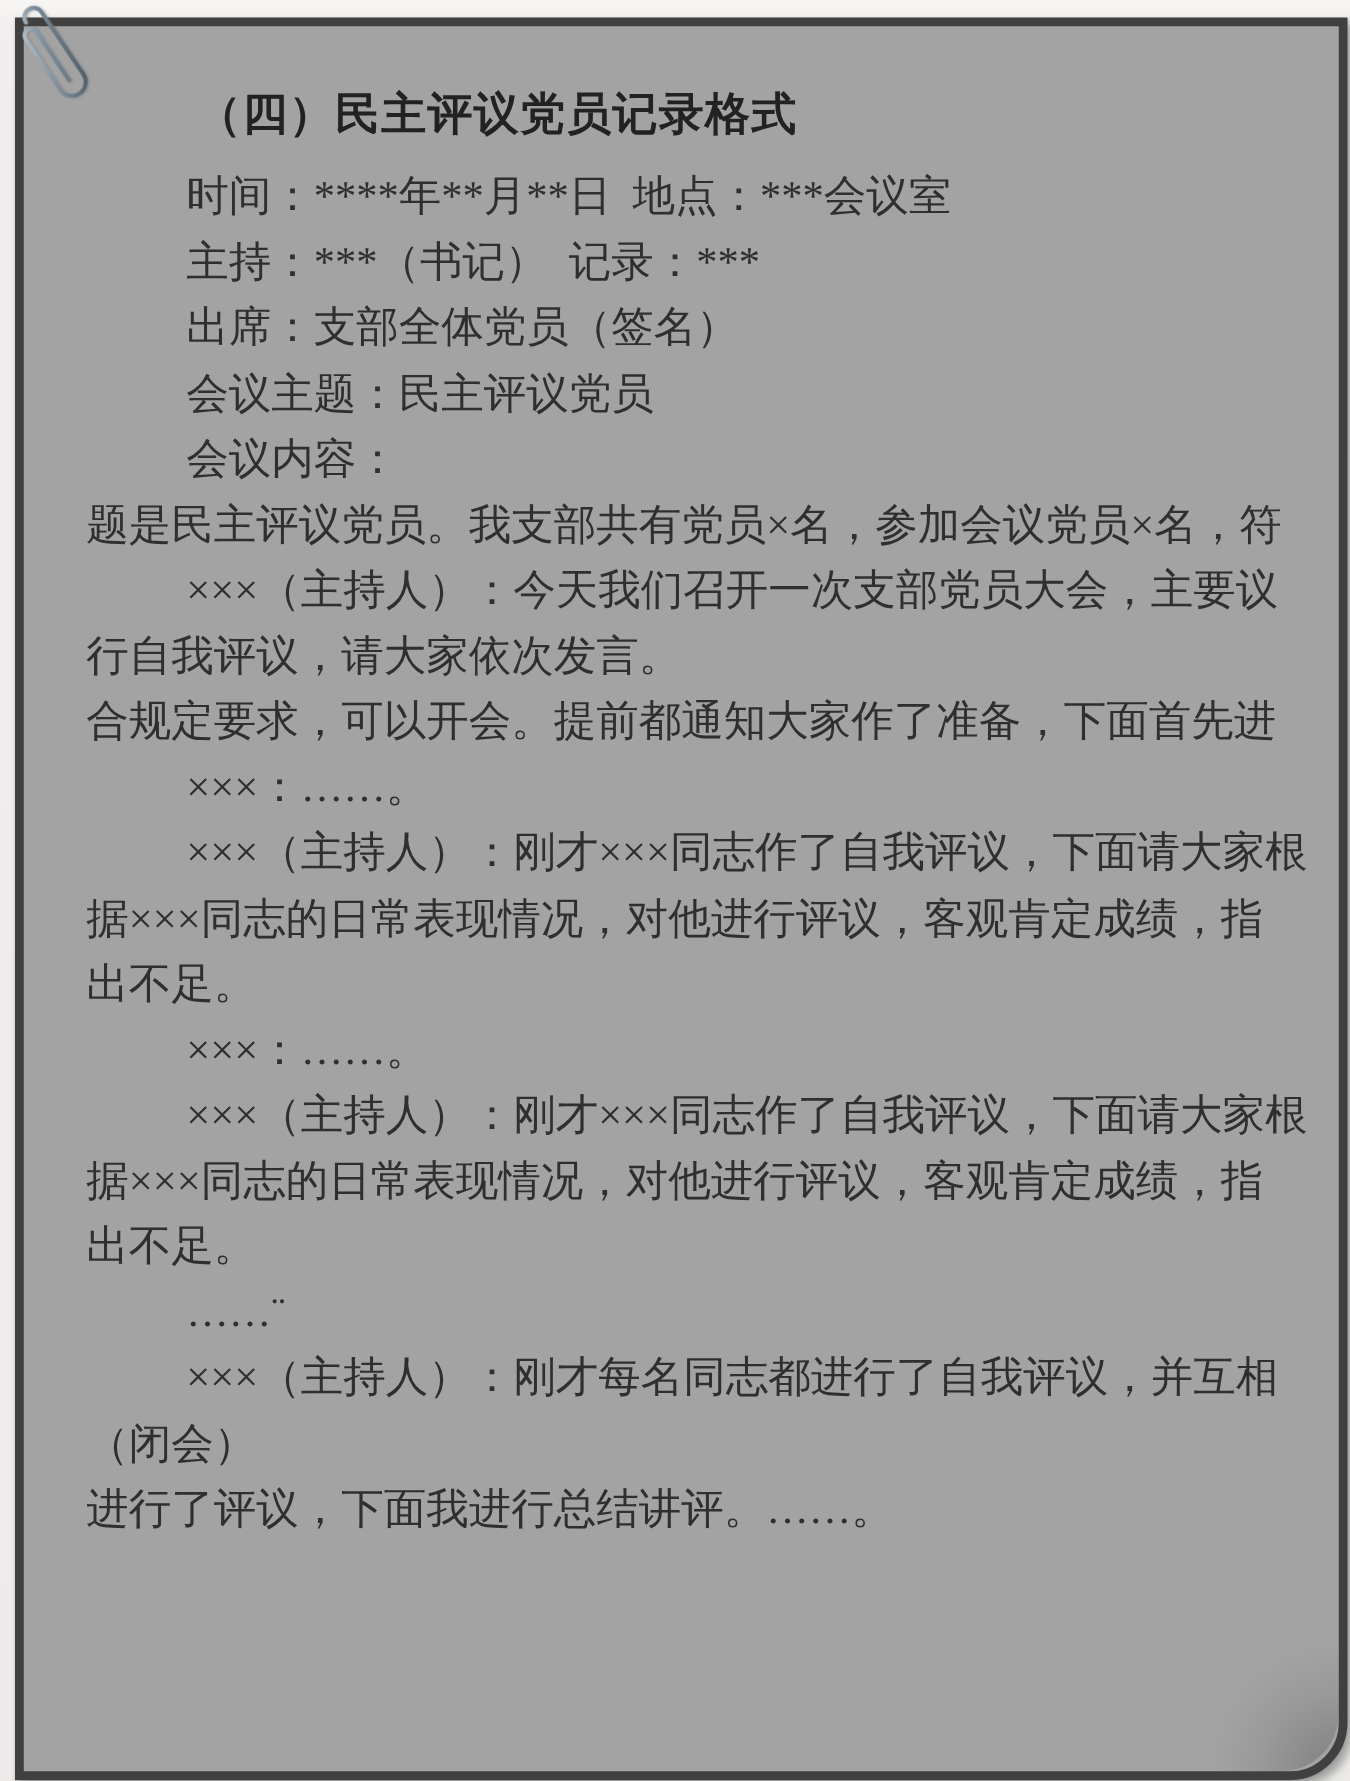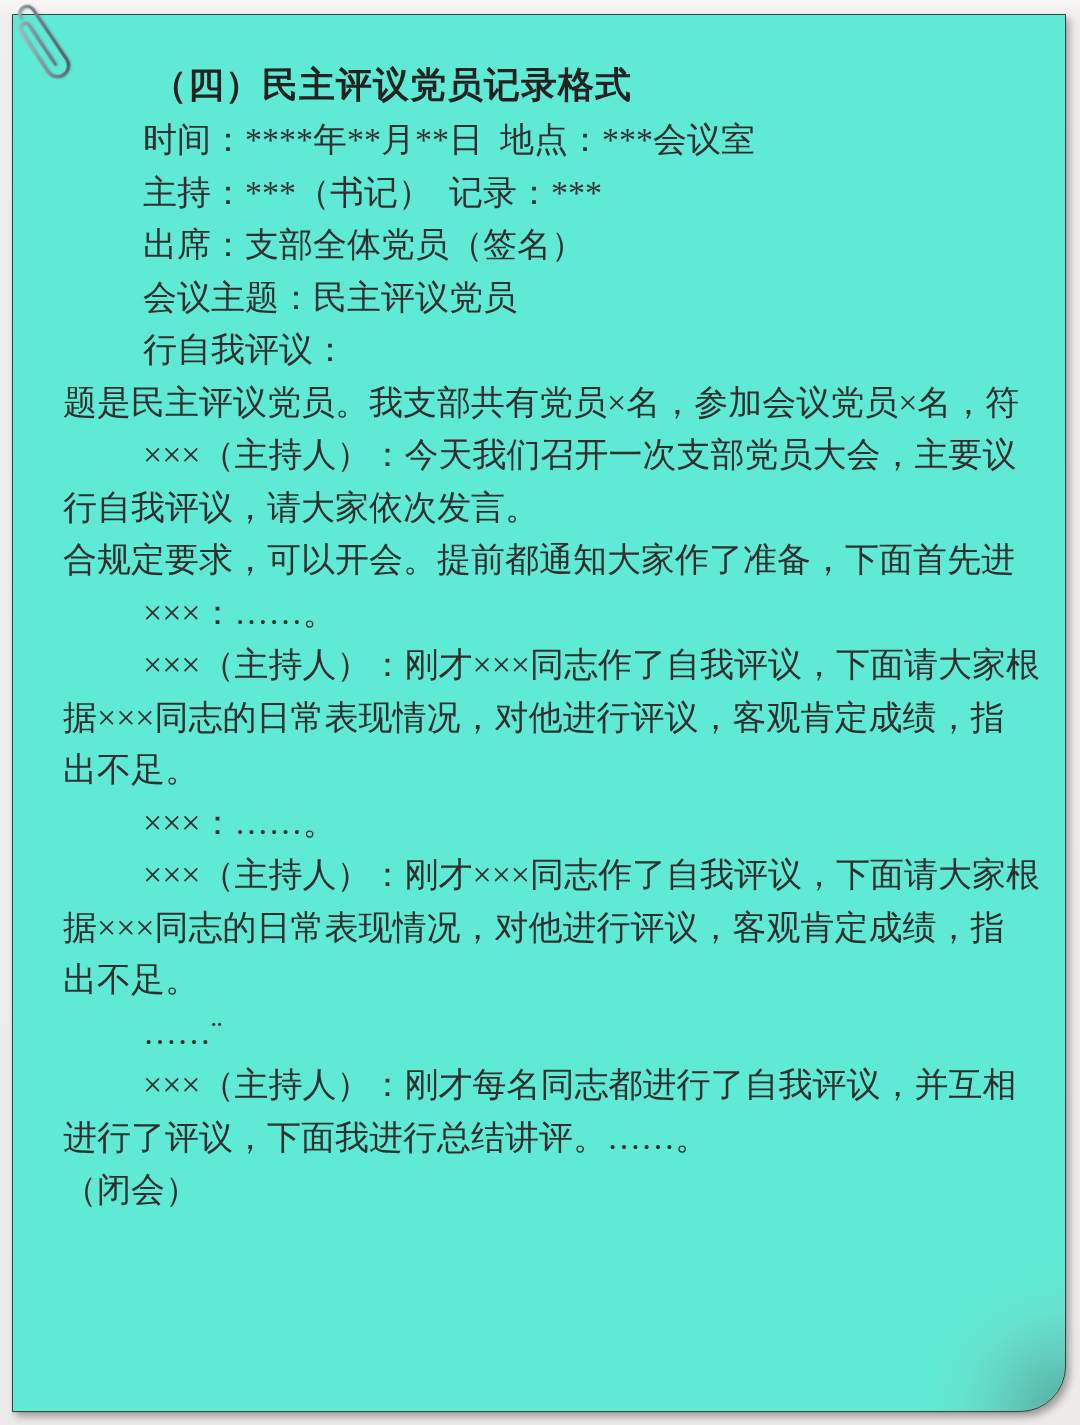--- a/index.html
+++ b/index.html
@@ -7,22 +7,22 @@
     width: 1080px; height: 1425px;
     background: linear-gradient(180deg, #f7f6f4 0px, #f0efed 20px, #ecebe9 100%);
     position: relative;
     overflow: hidden;
     font-family: "Liberation Serif", serif;
   }
   .page {
     position: absolute;
     left: 12px; top: 14px;
     width: 1052px; height: 1396px;
-    background: #5eead4;
-    border: 1px solid #404040;
+    background: #a3a3a3;
+    border: 7px solid #404040;
     border-radius: 0 0 46px 0;
     box-shadow: 4px 5px 7px rgba(105,105,105,0.55), 0 1px 2px rgba(150,150,150,0.4);
     overflow: hidden;
   }
   .corner-curl {
     position: absolute;
     right: 0; bottom: 0;
     width: 150px; height: 150px;
     border-radius: 0 0 46px 0;
     background: radial-gradient(circle at 100% 100%,
@@ -36,21 +36,21 @@
     margin: 44px 0 0 138px;
     font-family: "Liberation Sans", sans-serif;
     font-weight: 700;
     font-size: 36px;
     line-height: 52px;
     letter-spacing: 1px;
     color: #222222;
     white-space: pre;
   }
   .doc-body {
-    margin: 3px 45px 0 50px;
+    margin: 15px 45px 0 50px;
     font-size: 34px;
     color: #2f2f2f;
   }
   .line {
     line-height: 52.5px;
     white-space: pre;
     letter-spacing: 0px;
   }
   .line.indent { padding-left: 80px; }
   .paperclip {
@@ -64,37 +64,37 @@
 </head>
 <body>
 
 <div class="page">
   <div class="doc-title">（四）民主评议党员记录格式</div>
   <div class="doc-body" id="doc-body">
       <div class="line indent">时间：****年**月**日  地点：***会议室</div>
       <div class="line indent">主持：***（书记）  记录：***</div>
       <div class="line indent">出席：支部全体党员（签名）</div>
       <div class="line indent">会议主题：民主评议党员</div>
-      <div class="line indent">行自我评议：</div>
+      <div class="line indent">会议内容：</div>
       <div class="line">题是民主评议党员。我支部共有党员×名，参加会议党员×名，符</div>
       <div class="line indent">×××（主持人）：今天我们召开一次支部党员大会，主要议</div>
       <div class="line">行自我评议，请大家依次发言。</div>
       <div class="line">合规定要求，可以开会。提前都通知大家作了准备，下面首先进</div>
       <div class="line indent">×××：……。</div>
       <div class="line indent">×××（主持人）：刚才×××同志作了自我评议，下面请大家根</div>
       <div class="line">据×××同志的日常表现情况，对他进行评议，客观肯定成绩，指</div>
       <div class="line">出不足。</div>
       <div class="line indent">×××：……。</div>
       <div class="line indent">×××（主持人）：刚才×××同志作了自我评议，下面请大家根</div>
       <div class="line">据×××同志的日常表现情况，对他进行评议，客观肯定成绩，指</div>
       <div class="line">出不足。</div>
       <div class="line indent">……¨</div>
       <div class="line indent">×××（主持人）：刚才每名同志都进行了自我评议，并互相</div>
+      <div class="line">（闭会）</div>
       <div class="line">进行了评议，下面我进行总结讲评。……。</div>
-      <div class="line">（闭会）</div>
     </div>
   <div class="corner-curl"></div>
 </div>
 
 <svg class="paperclip" width="36" height="94" viewBox="0 0 28 88" xmlns="http://www.w3.org/2000/svg">
   <defs>
     <linearGradient id="clipMetal" x1="0" y1="0" x2="1" y2="1">
       <stop offset="0" stop-color="#b9c6d0"></stop>
       <stop offset="0.45" stop-color="#7c8b97"></stop>
       <stop offset="1" stop-color="#4f5d68"></stop>

